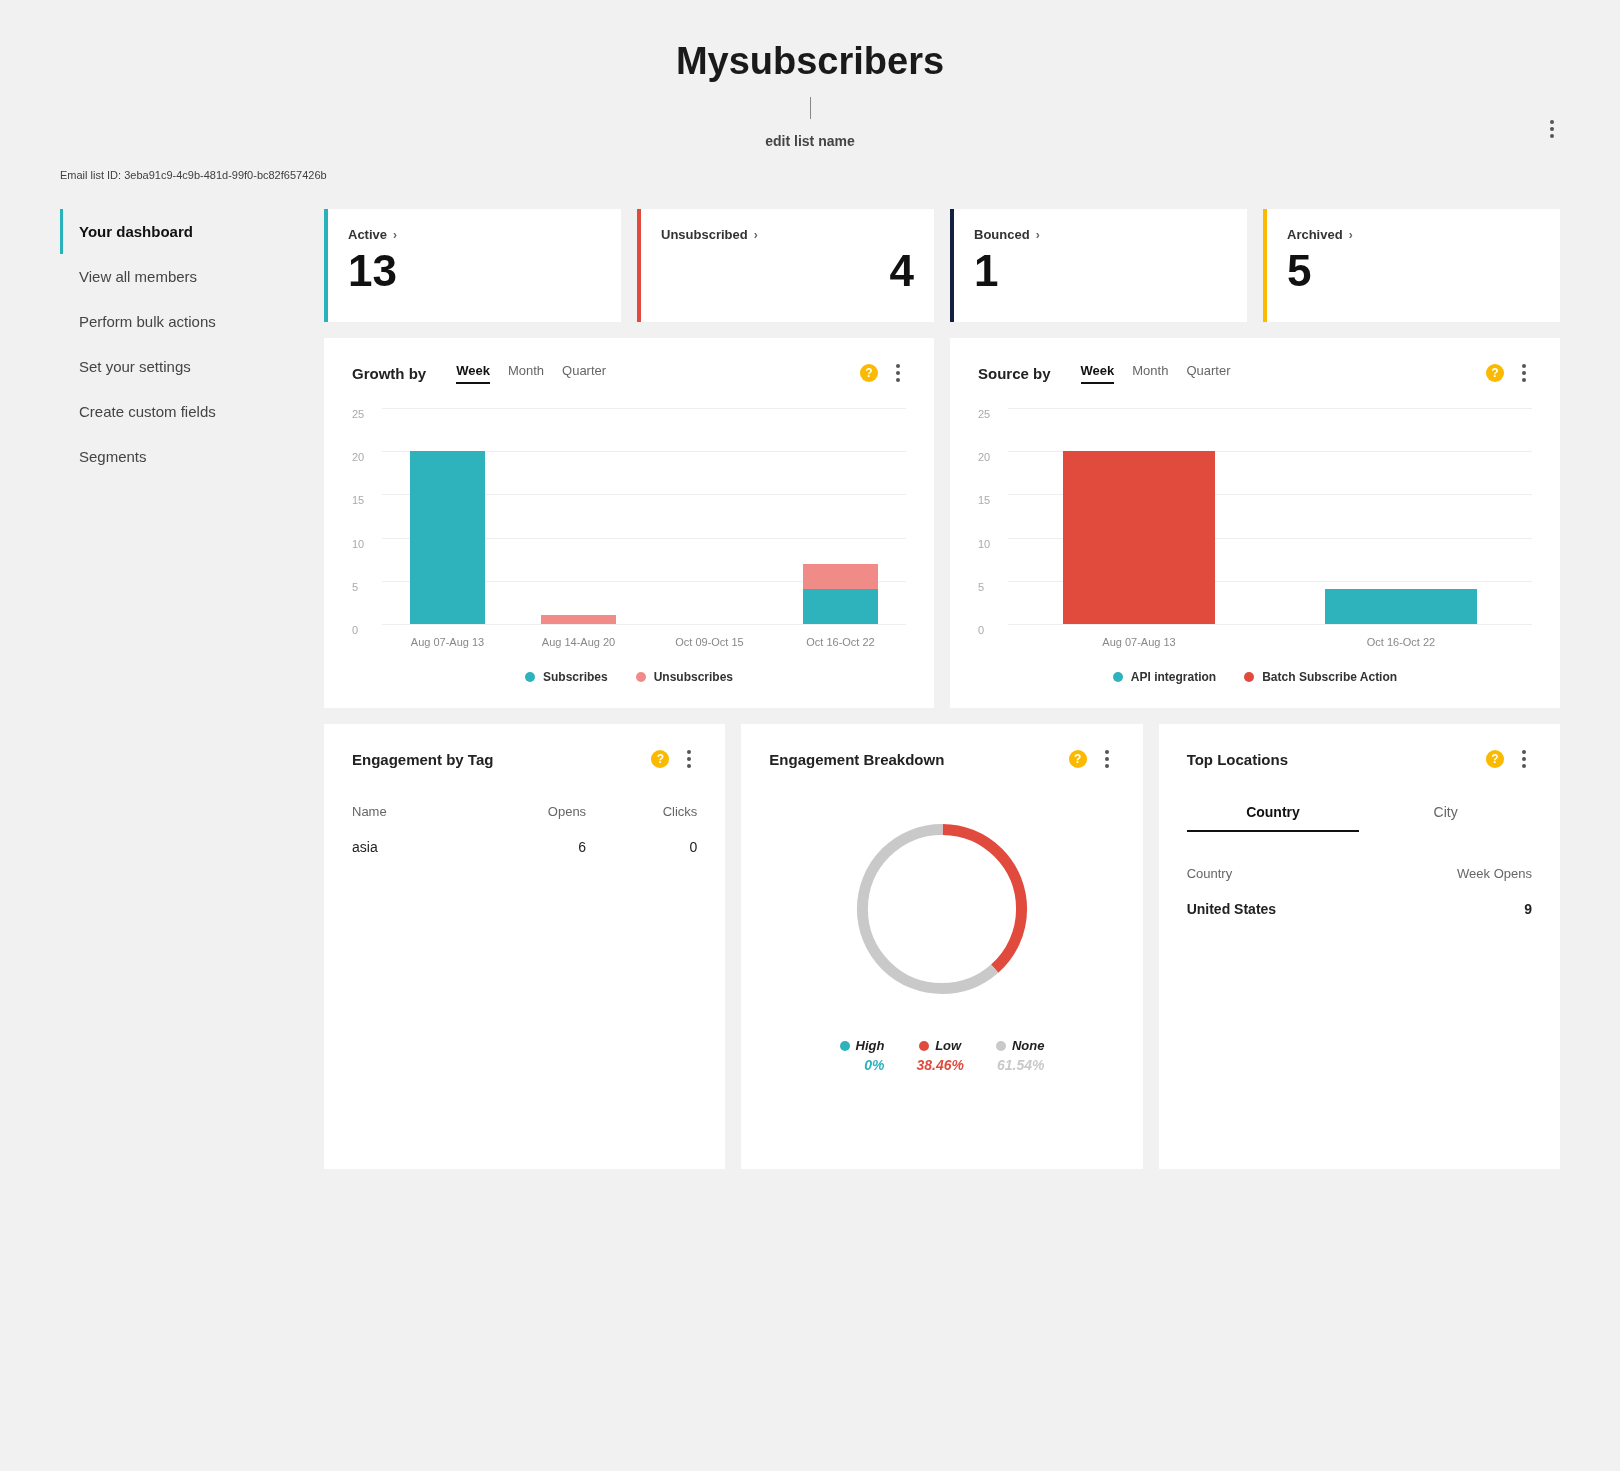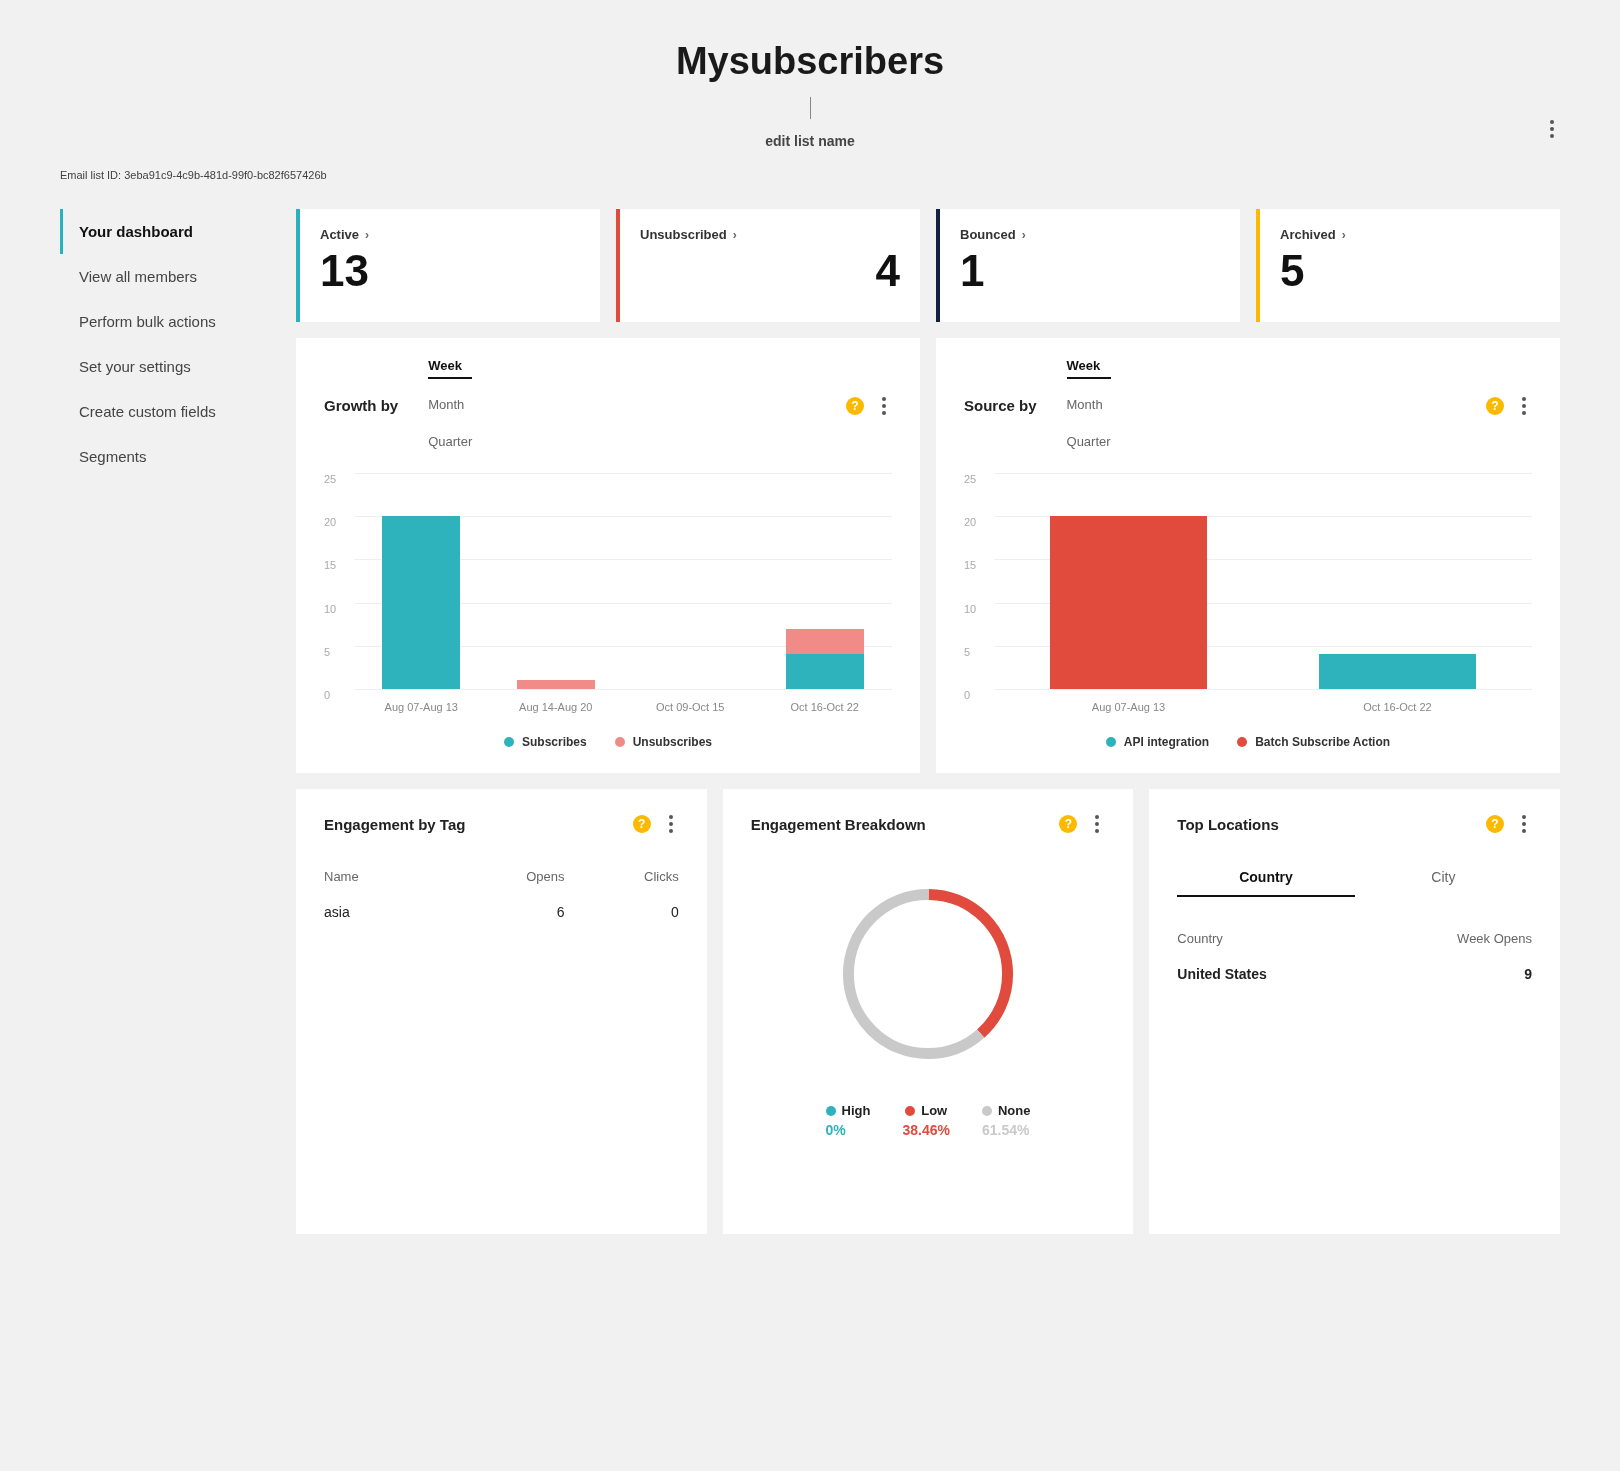--- a/index.html
+++ b/index.html
@@ -23,21 +23,21 @@
   .sub-id { font-size: 11px; color: #404040; margin-top: 20px; margin-bottom: 28px; }
   .topright-menu { position: absolute; right: 60px; top: 110px; }
   .kebab { display:inline-flex; flex-direction:column; gap:3px; padding:6px; cursor:pointer; }
   .kebab span { width:4px; height:4px; border-radius:50%; background:#555; }
   .help-icon {
     width:18px; height:18px; border-radius:50%; background:#fbb900;
     color:#fff; font-size:12px; font-weight:700; display:inline-flex;
     align-items:center; justify-content:center;
   }
 
-  .layout { display:flex; gap:36px; }
+  .layout { display:flex; gap:64px; }
   .sidebar { width: 200px; flex-shrink:0; }
   .sidebar-item {
     font-size:15px; color:#444; padding:14px 0 14px 16px;
     border-left:3px solid transparent; cursor:pointer;
   }
   .sidebar-item.active { border-left:3px solid #27b2bc; font-weight:700; color:#111; }
 
   .main { flex:1; }
   .stat-row { display:flex; gap:16px; margin-bottom:16px; }
   .stat-card {
@@ -48,21 +48,21 @@
   .chev { font-size:12px; color:#666; }
   .c-teal { border-left-color:#27b2bc; }
   .c-red  { border-left-color:#e14b3d;text-align:right; }
   .c-navy { border-left-color:#132042; }
   .c-yel  { border-left-color:#fbb900; }
 
   .chart-row { display:flex; gap:16px; margin-bottom:16px; }
   .card { background:#fff; padding:20px 28px 24px; flex:1; position:relative; }
   .card-header { display:flex; align-items:center; justify-content:space-between; margin-bottom:20px; }
   .card-title { font-size:15px; font-weight:700; color:#222; }
-  .tabs-inline { display:flex; gap:18px; margin-left:30px;flex-direction:column; }
+  .tabs-inline { display:flex; gap:18px; margin-left:30px; }
   .tab-pill { font-size:13px; color:#666; cursor:pointer; padding-bottom:4px; }
   .tab-pill.active { color:#111; font-weight:700; border-bottom:2px solid #111; }
   .card-icons { display:flex; align-items:center; gap:12px; }
 
   
   .barchart { height:240px; position:relative; padding-left:30px; }
   .y-tick { position:absolute; left:0; font-size:11px; color:#aaa; transform:translateY(50%); }
   .gridline { position:absolute; left:30px; right:0; height:1px; background:#eee; }
   .plot { position:absolute; left:30px; right:0; bottom:24px; top:0; display:flex; align-items:flex-end; }
   .bar-group { flex:1; display:flex; align-items:flex-end; justify-content:center; gap:0; height:100%; position:relative; }
@@ -78,21 +78,21 @@
   .bottom-row { display:flex; gap:16px; }
   .col3 { flex:1; }
 
   .eng-table { width:100%; border-collapse:collapse; margin-top:10px; }
   .eng-table th { text-align:left; font-size:13px; color:#666; font-weight:400; padding:10px 0; }
   .eng-table th.right, .eng-table td.right { text-align:right; }
   .eng-table td { font-size:14px; color:#222; padding:10px 0; }
 
   .donut-wrap { display:flex; justify-content:center; margin-top:30px; }
   .donut-legend { display:flex; justify-content:center; gap:32px; margin-top:24px; }
-  .dlitem { text-align:left; }
+  .dlitem { text-align:right;font-style:italic; }
   .dlitem .lab { display:flex; align-items:center; gap:6px; font-size:13px; font-weight:700; justify-content:center; }
   .dlitem .pct { font-size:14px; font-weight:700; margin-top:4px; }
 
   .loc-tabs { display:flex; justify-content:space-around; margin-top:6px; }
   .loc-tab { flex:1; text-align:center; font-size:14px; padding:10px 0; color:#666; cursor:pointer; }
   .loc-tab.active { color:#111; font-weight:700; border-bottom:2px solid #111; }
   .loc-table { width:100%; margin-top:26px; border-collapse:collapse; }
   .loc-table th { font-size:13px; color:#666; font-weight:400; text-align:left; padding:8px 0; }
   .loc-table th.right, .loc-table td.right { text-align:right; }
   .loc-table td { font-size:14px; color:#222; font-weight:600; padding:12px 0; }

